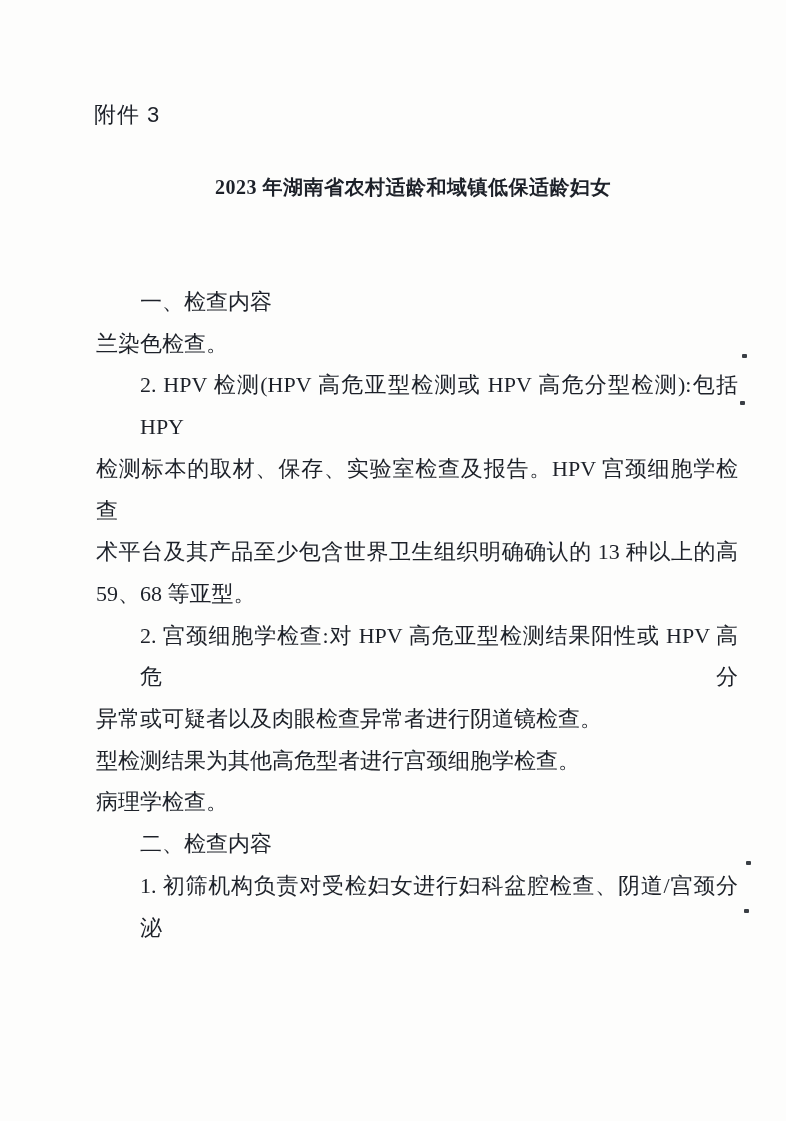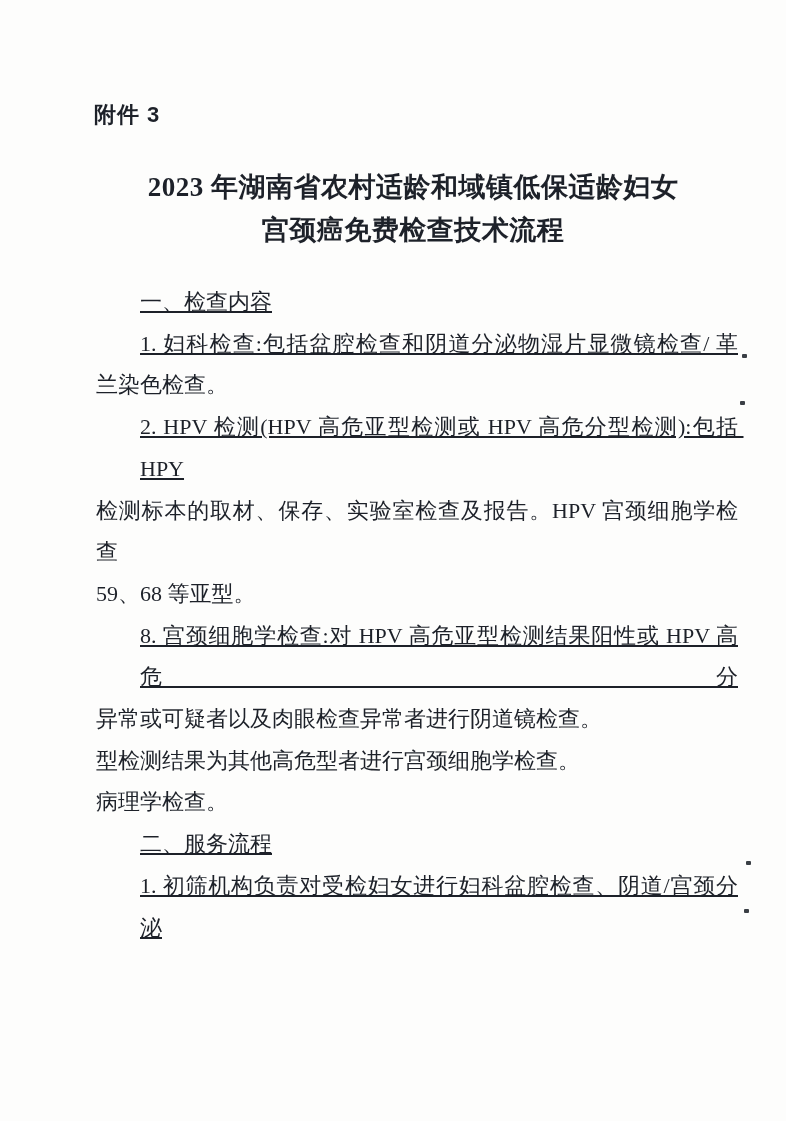--- a/index.html
+++ b/index.html
@@ -14,32 +14,32 @@
     background: #fdfdfc;
     overflow: hidden;
     font-family: "Liberation Serif", "DejaVu Serif", serif;
     color: #1d2129;
   }
   .attachment {
     position: absolute;
     left: 94px;
     top: 100px;
     font-family: "Liberation Sans", "DejaVu Sans", sans-serif;
-    font-weight: 700;
+    font-weight: 400;
     font-size: 22px;
     letter-spacing: 1px;
   }
   .title {
     position: absolute;
     left: 50px;
     right: 10px;
     top: 166px;
     margin: 0;
     text-align: center;
-    font-size: 27px;
+    font-size: 20px;
     font-weight: 600;
     line-height: 43px;
     letter-spacing: 0.5px;
   }
   .title .tline {
     display: block;
   }
   .doc-body {
     position: absolute;
     left: 96px;
@@ -47,21 +47,20 @@
     width: 642px;
     font-size: 22px;
     line-height: 41.7px;
   }
   .line {
     white-space: pre-wrap;
   }
   .line.first,
   .line.heading {
     padding-left: 44px;
-    text-decoration: underline;
   }
   .line.fill {
     text-align: justify;
     text-align-last: justify;
   }
   .speck {
     position: absolute;
     background: #3a3f45;
     border-radius: 1px;
     width: 5px;
@@ -73,35 +72,34 @@
   .speck.s4 { left: 744px; top: 909px; }
 </style>
 </head>
 <body>
 
 <div class="page">
   <div class="attachment">附件 3</div>
 
   <h1 class="title">
     <span class="tline">2023 年湖南省农村适龄和域镇低保适龄妇女</span>
-    <span class="tline">宫颈癌免费检查技术流程</span>
   </h1>
 
   <div class="doc-body" id="doc-body">
       <div class="line heading">一、检查内容</div>
-      <div class="line first fill">1. 妇科检查:包括盆腔检查和阴道分泌物湿片显微镜检查/ 革</div>
       <div class="line">兰染色检查。</div>
       <div class="line first fill">2. HPV 检测(HPV 高危亚型检测或 HPV 高危分型检测):包括 HPY</div>
       <div class="line fill">检测标本的取材、保存、实验室检查及报告。HPV 宫颈细胞学检查</div>
+      <div class="line fill">术平台及其产品至少包含世界卫生组织明确确认的 13 种以上的高</div>
       <div class="line">59、68 等亚型。</div>
-      <div class="line first fill">8. 宫颈细胞学检查:对 HPV 高危亚型检测结果阳性或 HPV 高危分</div>
+      <div class="line first fill">2. 宫颈细胞学检查:对 HPV 高危亚型检测结果阳性或 HPV 高危分</div>
       <div class="line">异常或可疑者以及肉眼检查异常者进行阴道镜检查。</div>
       <div class="line">型检测结果为其他高危型者进行宫颈细胞学检查。</div>
       <div class="line">病理学检查。</div>
-      <div class="line heading">二、服务流程</div>
+      <div class="line heading">二、检查内容</div>
       <div class="line first fill">1. 初筛机构负责对受检妇女进行妇科盆腔检查、阴道/宫颈分泌</div>
     </div>
 
   <div class="speck s1"></div>
   <div class="speck s2"></div>
   <div class="speck s3"></div>
   <div class="speck s4"></div>
 </div>
 
 </body></html>

